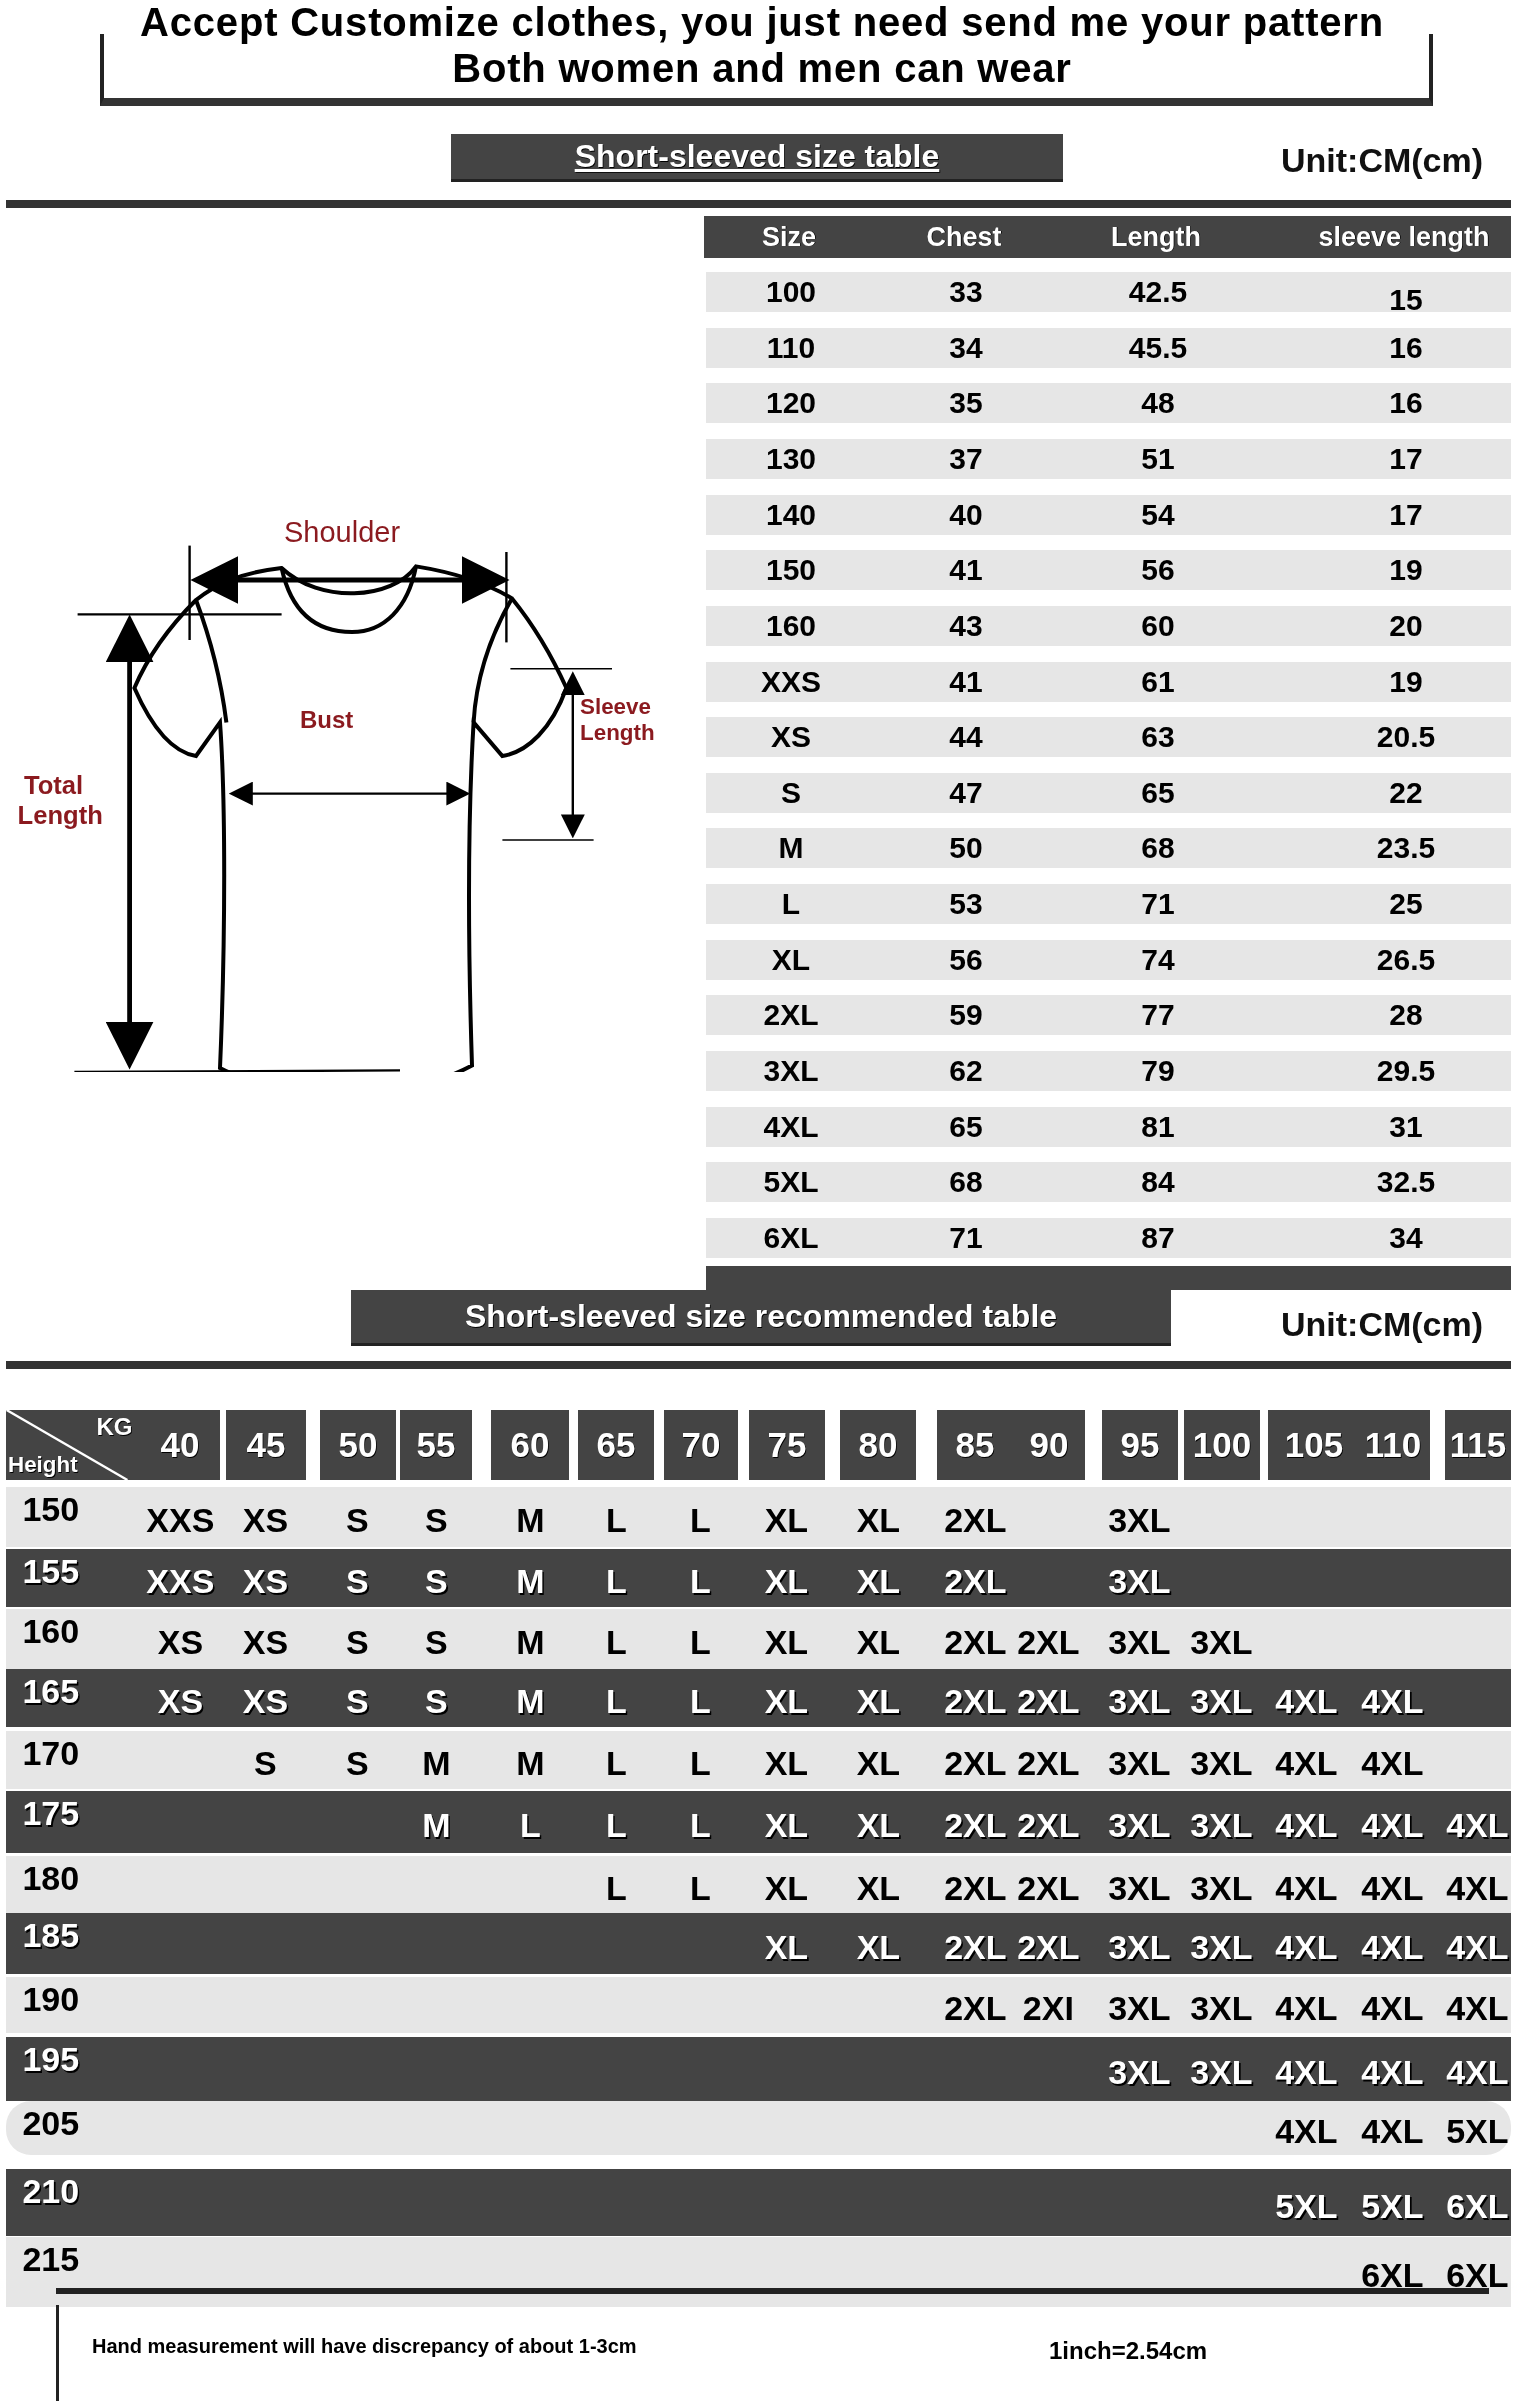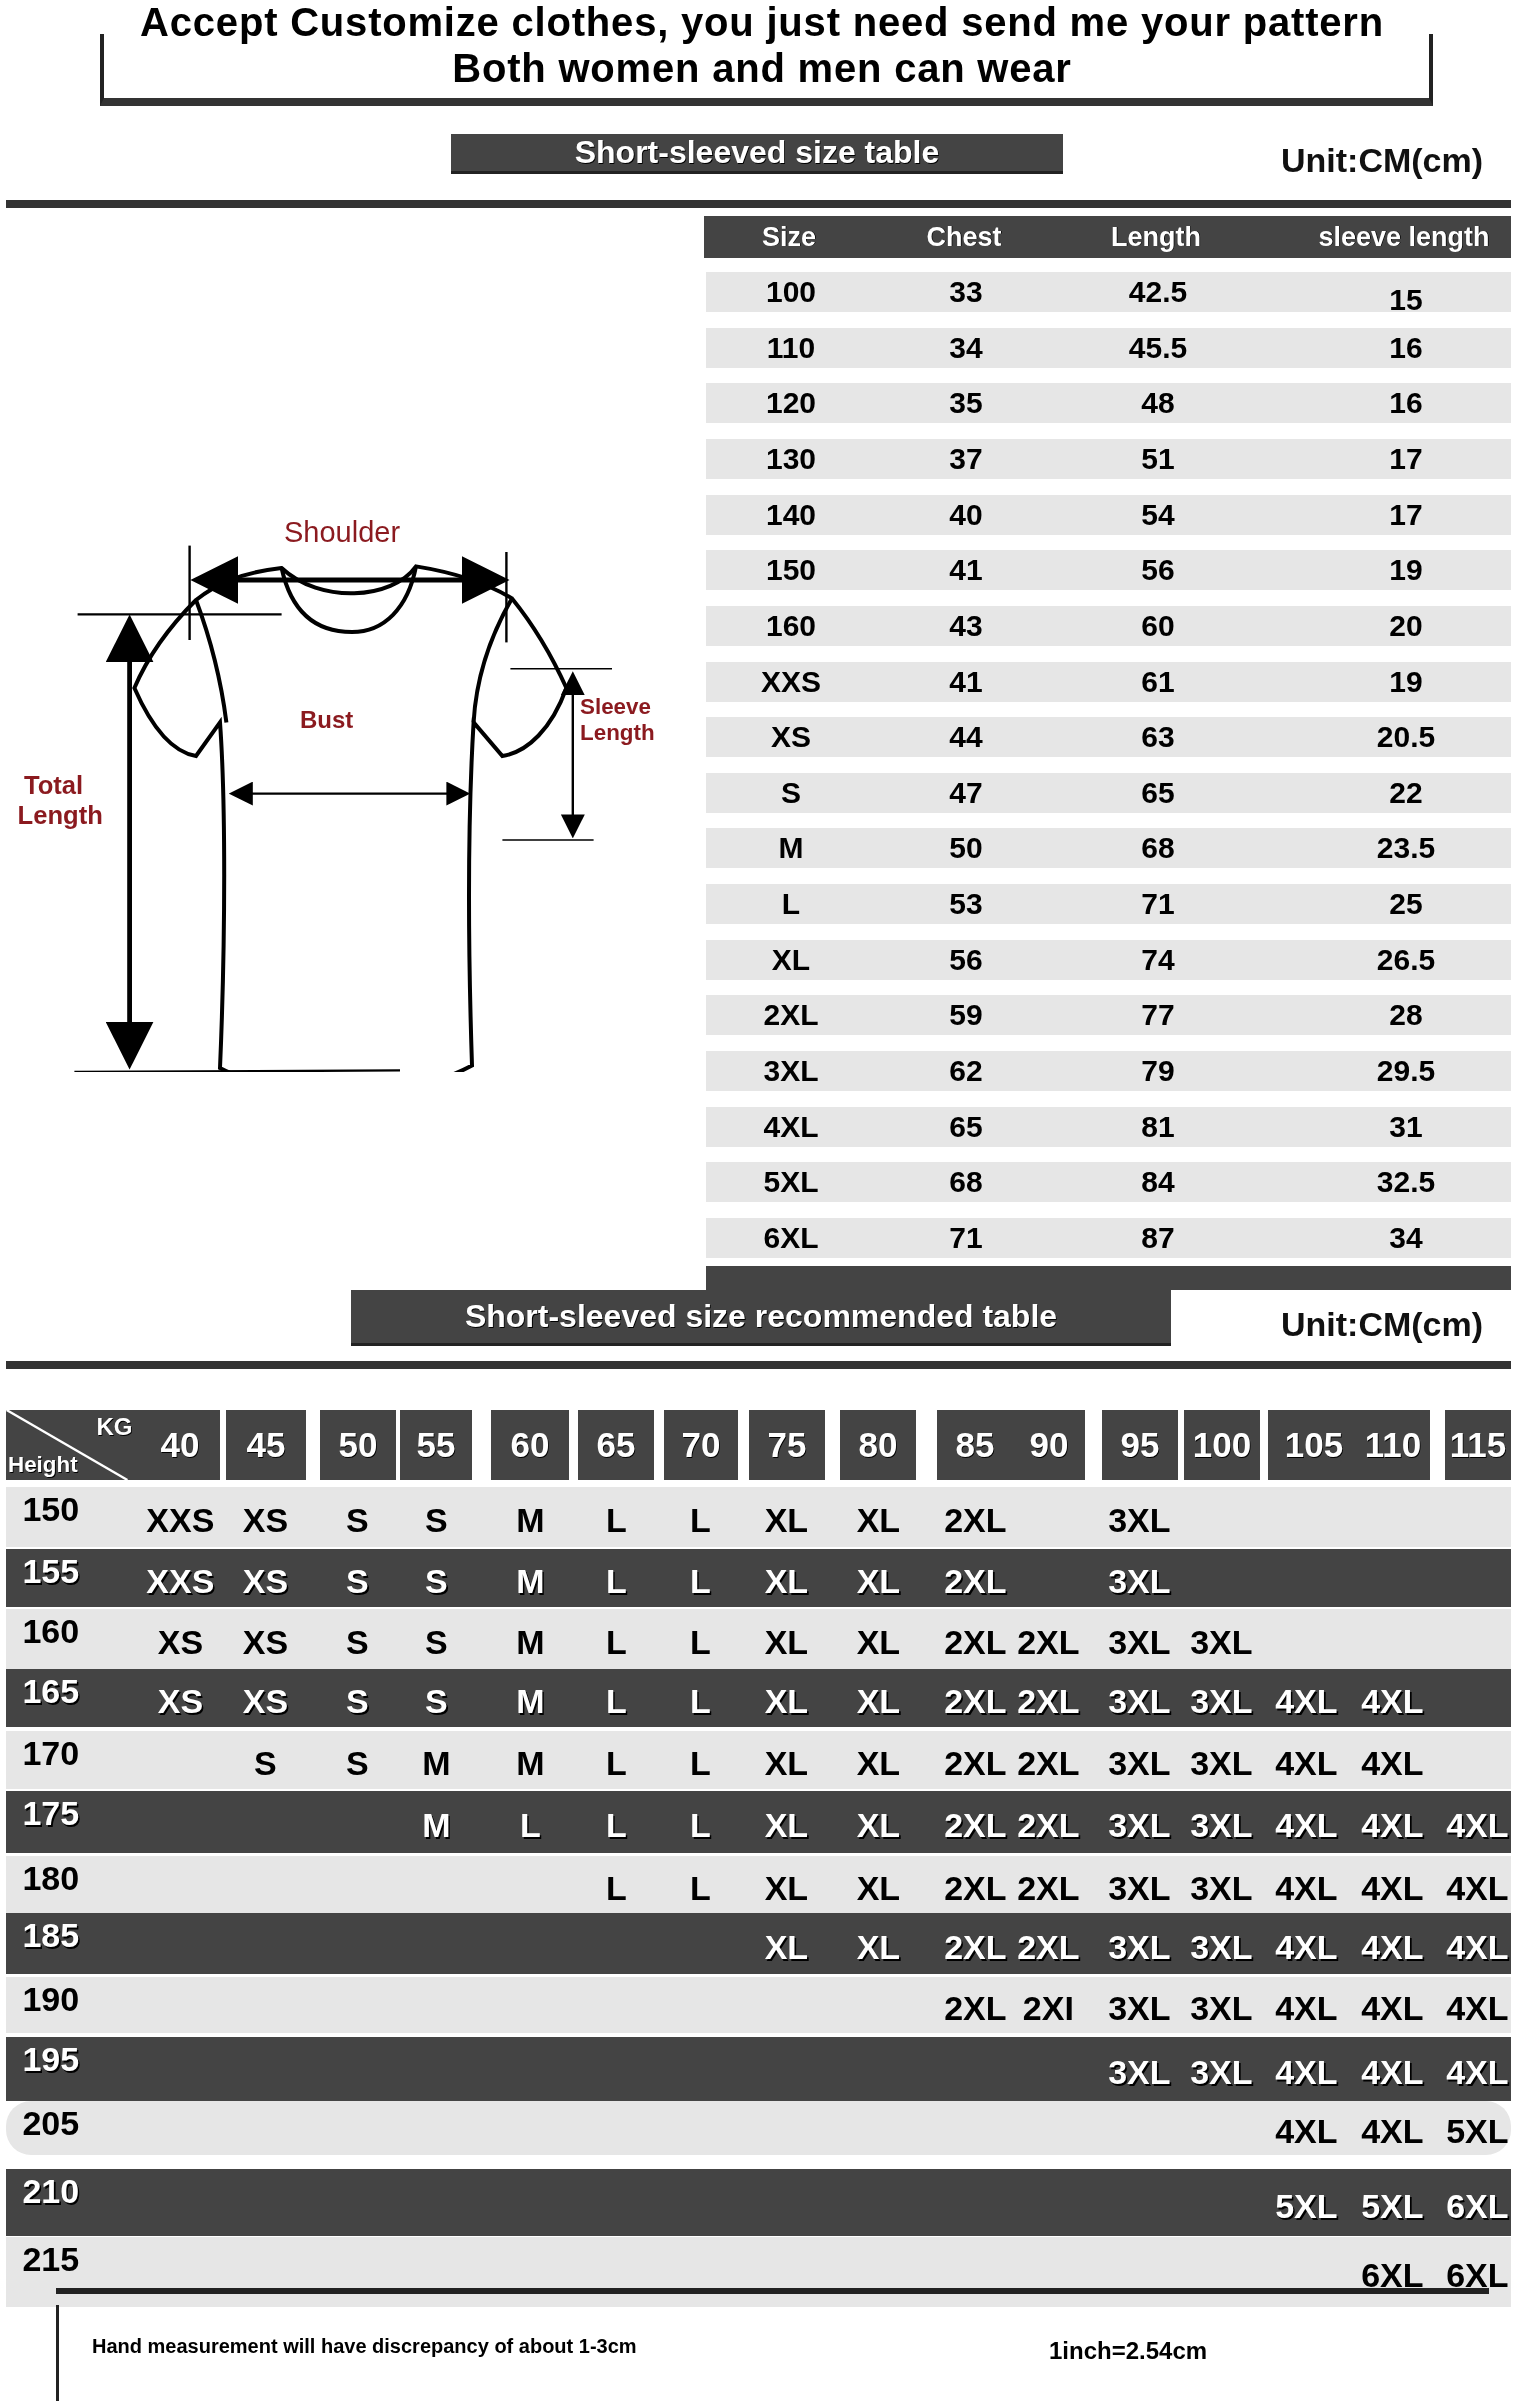--- a/index.html
+++ b/index.html
@@ -56,21 +56,21 @@
   #footer-text { left: 92px; top: 2335px; font-size: 20px; font-weight: bold; white-space: nowrap; }
   #footer-conv { left: 1049px; top: 2337px; font-size: 24px; font-weight: bold; white-space: nowrap; }
 </style>
 </head>
 <body>
 
 <div class="abs" id="title-box"></div>
 <div class="title-line cond" id="title-1">Accept Customize clothes, you just need send me your pattern</div>
 <div class="title-line cond" id="title-2">Both women and men can wear</div>
 
-<div class="banner" style="left:451px; top:134px; width:612px; height:40px;">
+<div class="banner" style="left:451px; top:134px; width:612px; height:48px;text-decoration:underline;">
   <span>Short-sleeved size  table</span>
 </div>
 <div class="unit" style="left:1281px; top:141px;">Unit:CM(cm)</div>
 <div class="divider" style="top:200px;"></div>
 
 <div class="abs" id="diagram">
   <svg width="696" height="576" viewBox="0 0 870 720">
     <defs>
       <marker id="ah" markerWidth="10" markerHeight="10" refX="8" refY="5" orient="auto-start-reverse">
         <path d="M0,0 L10,5 L0,10 z" fill="#000"></path>

